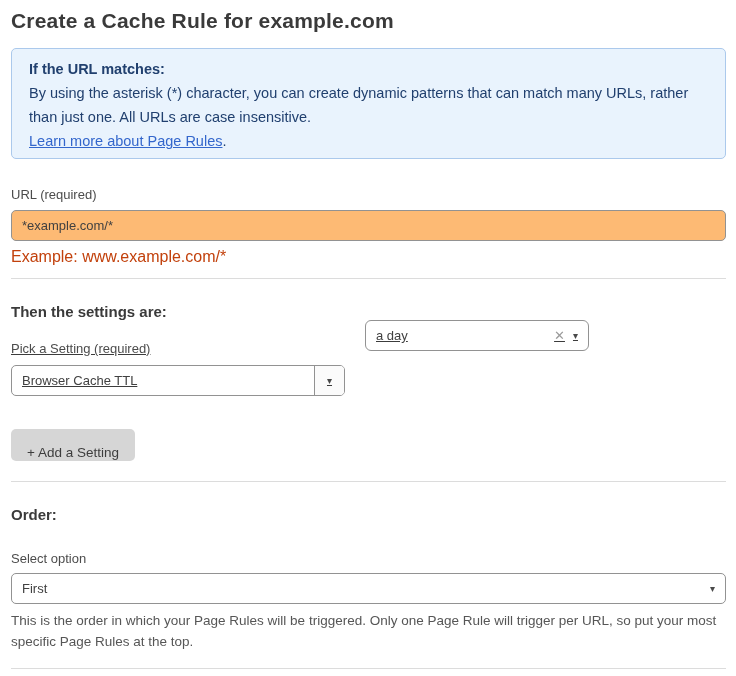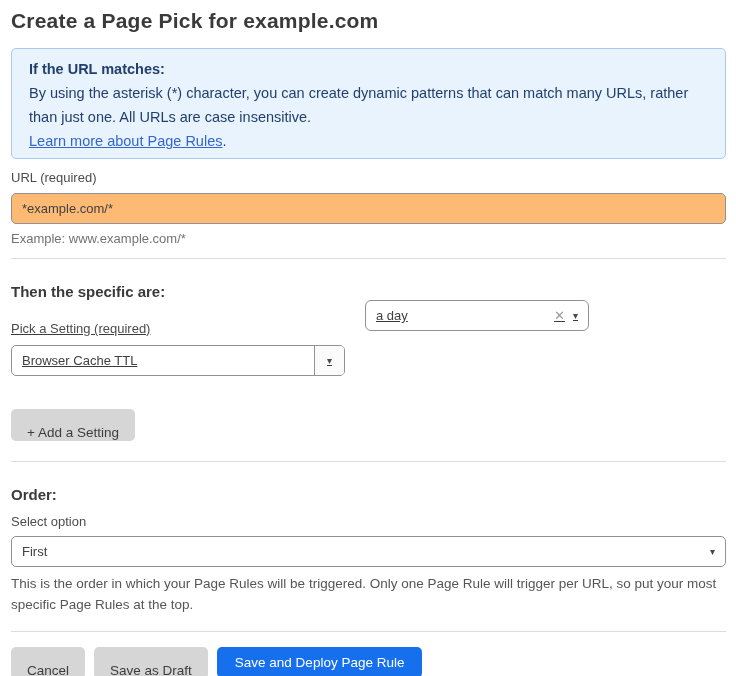--- a/index.html
+++ b/index.html
@@ -33,42 +33,42 @@
   .info-box .info-heading { font-weight: bold; }
   .info-box a.info-link {
     color: #3366cc;
     text-decoration: underline;
     cursor: pointer;
   }
 
   .field-label {
     font-size: 13px;
     color: #4c4c4c;
-    margin-top: 11px;
+    margin-top: 28px;
   }
 
   .text-input {
     display: block;
     margin-top: 8px;
     width: 715px;
     height: 31px;
     border: 1px solid #929292;
     border-radius: 5px;
     padding: 0 10px;
     font-size: 13px;
     color: #414141;
     font-family: "Liberation Sans", "DejaVu Sans", sans-serif;
     background: #fdba74;
     outline: none;
   }
 
   .helper-text {
     margin-top: 7px;
-    font-size: 13px;
-    color: #737373;
+    font-size: 16px;
+    color: #c2410c;
   }
 
   .divider {
     border: none;
     border-top: 1px solid #dcdcdc;
     height: 0;
     width: 715px;
   }
   .divider.d1 { margin-top: 12px; }
   .divider.d2 { margin-top: 20px; }
@@ -162,35 +162,35 @@
     background: #1670ee;
     color: #ffffff;
     padding: 0 18px;
   }
 </style>
 </head>
 <body>
 
 <div class="wrap">
 
-  <h1 class="page-title">Create a Page Pick for example.com</h1>
+  <h1 class="page-title">Create a Cache Rule for example.com</h1>
 
   <div class="info-box">
     <div class="info-heading">If the URL matches:</div>
     <div class="info-body">By using the asterisk (*) character, you can create dynamic patterns that can match many URLs, rather than just one. All URLs are case insensitive.</div>
     <div><a class="info-link">Learn more about Page Rules</a><span>.</span></div>
   </div>
 
   <div class="field-label">URL (required)</div>
   <input class="text-input" type="text" value="*example.com/*" style="">
   <div class="helper-text">Example: www.example.com/*</div>
 
   <hr class="divider d1">
 
-  <div class="section-heading">Then the specific are:</div>
+  <div class="section-heading">Then the settings are:</div>
 
   <div class="settings-row">
     <div class="settings-col">
       <div class="field-label">Pick a Setting (required)</div>
       <div class="select-box pick-setting">
         <span class="select-value">Browser Cache TTL</span>
         <span class="arrow-cell">
           <span class="arrow-icon">▾</span>
         </span>
       </div>

